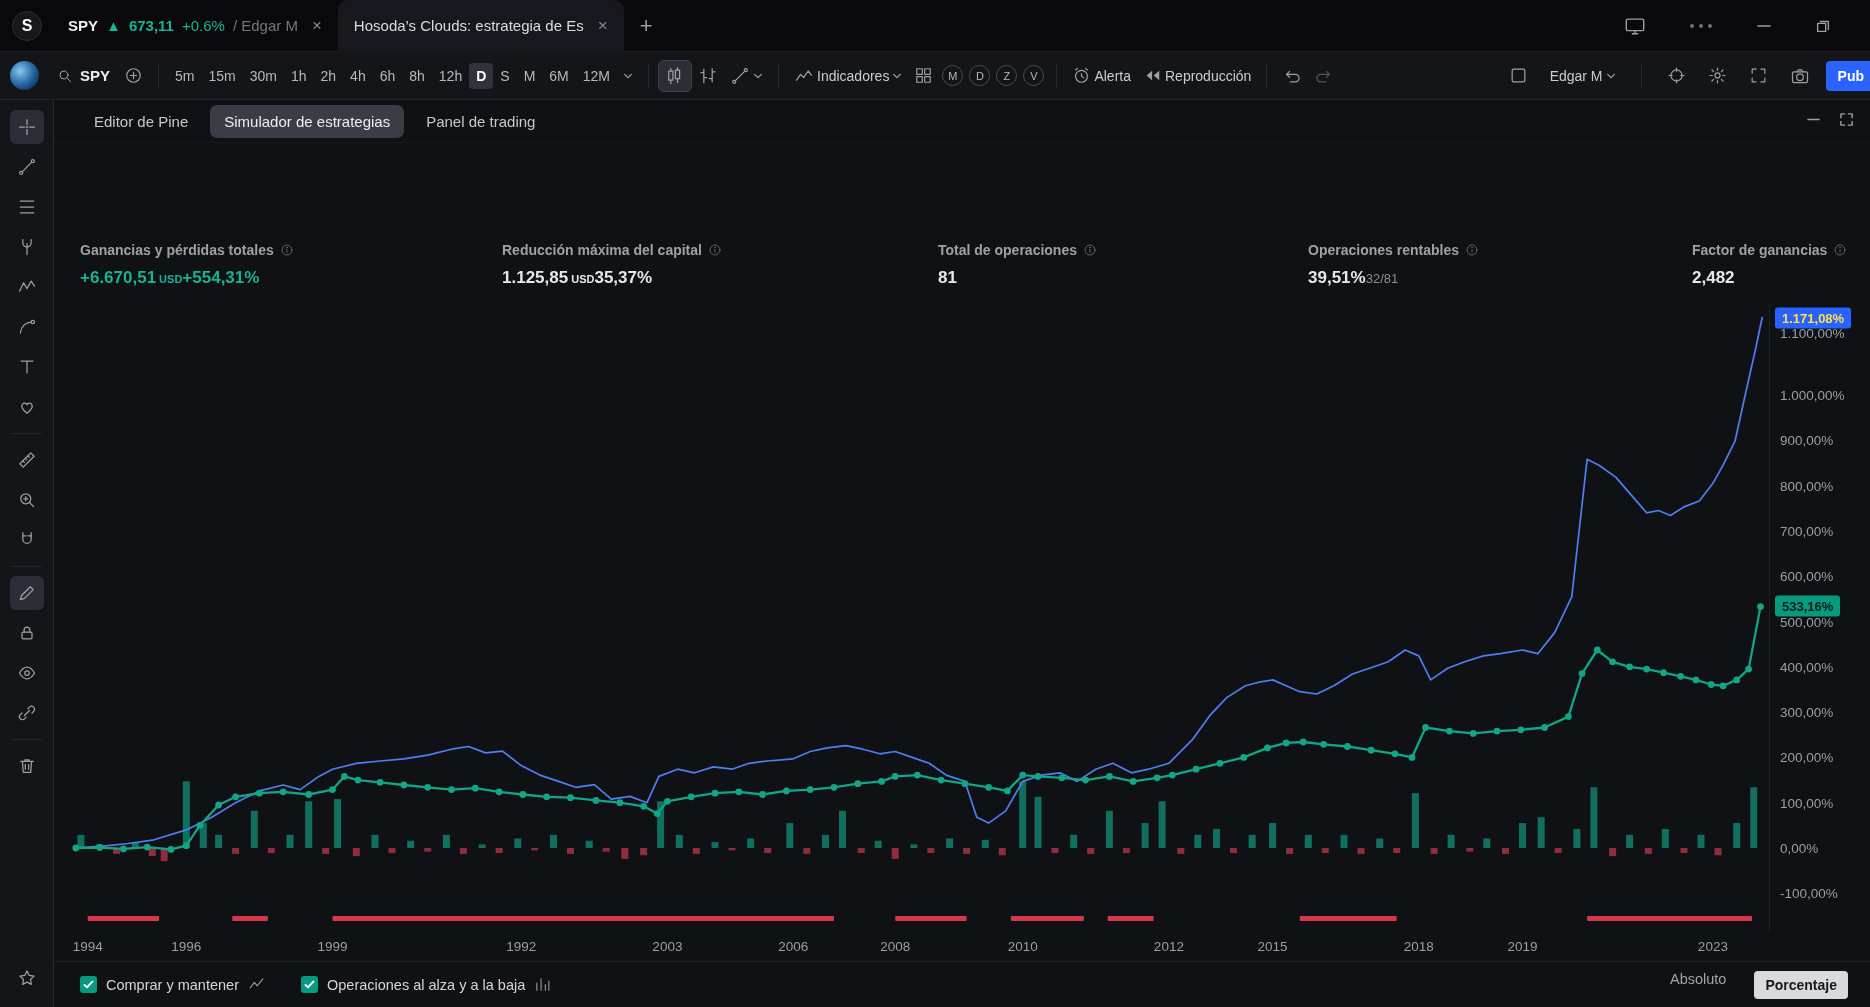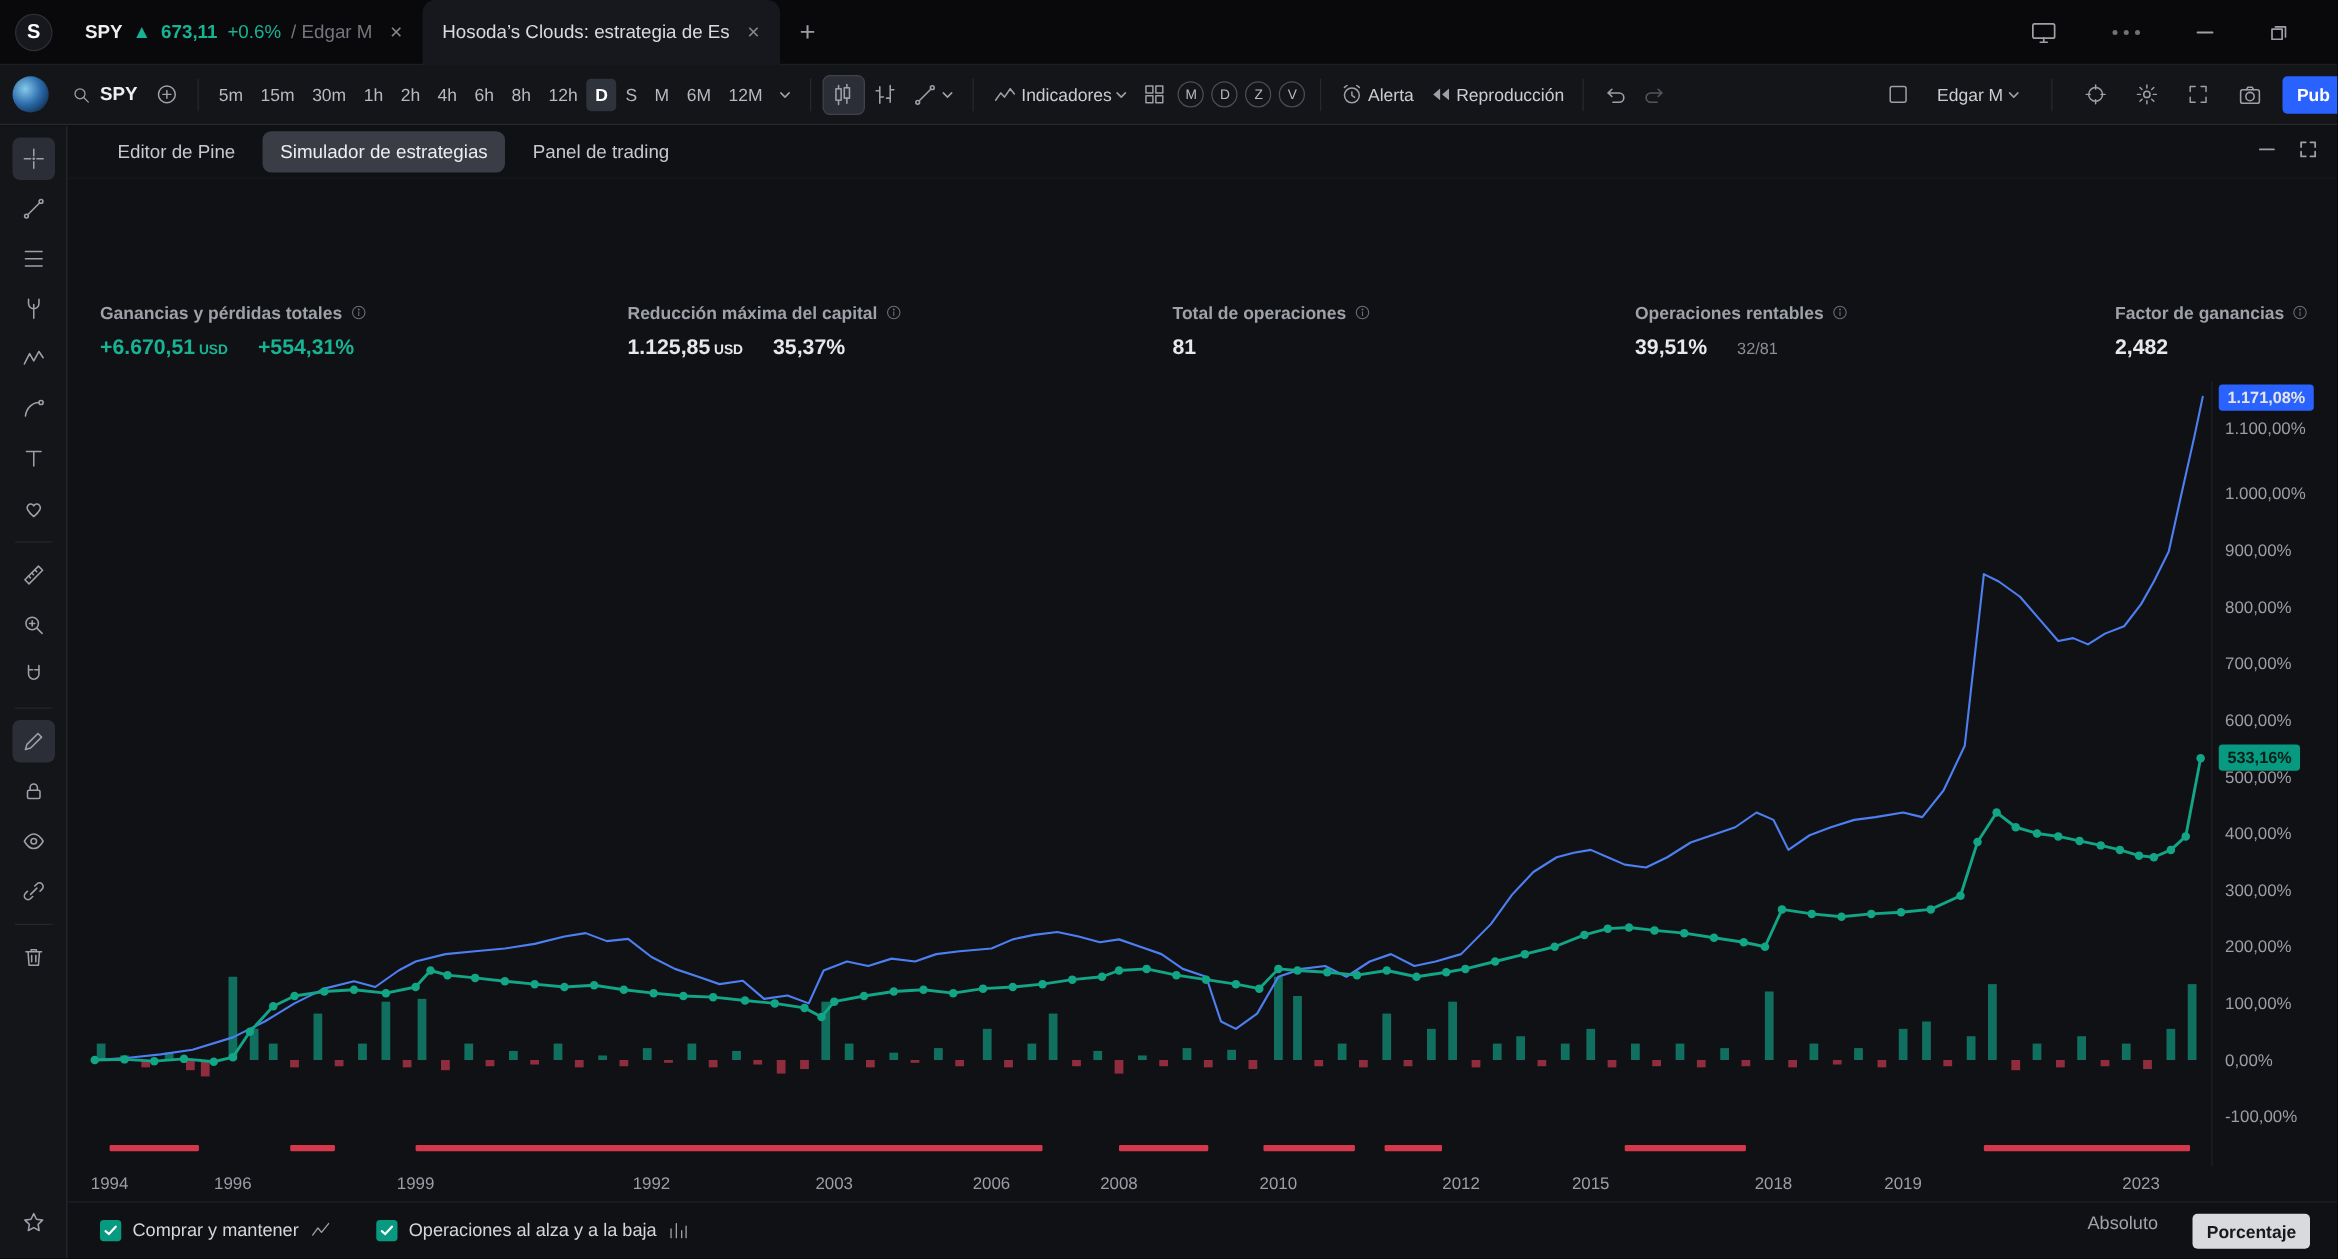--- a/index.html
+++ b/index.html
@@ -60,21 +60,21 @@
   .chips{position:absolute;top:86px;left:25px;height:30px;display:flex;gap:10px;}
   .chip{background:#33363e;color:#d4d6db;font-size:14px;padding:6px 14px;border-radius:15px;white-space:nowrap;}
   .chip.active{background:#e8e9eb;color:#17181c;font-weight:600;}
 
   .stats{position:absolute;top:127px;left:0;right:0;height:76px;}
   .stat{position:absolute;top:14px;}
   .stat-label{font-size:14px;font-weight:600;color:#9ea1a9;display:flex;align-items:center;gap:6px;white-space:nowrap;}
   .stat-value{margin-top:10px;font-size:17px;font-weight:600;color:#e6e8ea;white-space:nowrap;}
   .stat-value.pos{color:#18b394;}
   .unit{font-size:11px;margin-left:3px;}
-  .extra{margin-left:24px;}
+  .extra{margin-left:0;}
   .extra-dim{font-size:13px;color:#8b8e95;font-weight:400;}
 
   .plot{position:absolute;top:204px;left:14px;width:1700px;height:628px;}
   .plot svg{width:100%;height:100%;display:block;}
   .y-axis{position:absolute;top:204px;left:1714px;width:100px;height:628px;border-left:1px solid #1f2126;}
   .ytick{position:absolute;left:10px;transform:translateY(-50%);font-size:13.5px;color:#9b9ea6;white-space:nowrap;}
   .pricechip{position:absolute;left:5px;padding:3px 7px;border-radius:3px;font-size:13px;font-weight:600;transform:translateY(-50%);white-space:nowrap;}
   .x-axis{position:absolute;top:832px;left:14px;width:1700px;height:28px;}
   .xtick{position:absolute;top:6px;transform:translateX(-50%);font-size:13.5px;color:#9b9ea6;}
 
@@ -650,34 +650,34 @@
           <circle cx="1611.6" cy="371.3" r="3.4" fill="#12a586"></circle>
           <circle cx="1626.9" cy="374.9" r="3.4" fill="#12a586"></circle>
           <circle cx="1642.2" cy="379.5" r="3.4" fill="#12a586"></circle>
           <circle cx="1654.1" cy="380.8" r="3.4" fill="#12a586"></circle>
           <circle cx="1667.7" cy="374.9" r="3.4" fill="#12a586"></circle>
           <circle cx="1679.6" cy="364.1" r="3.4" fill="#12a586"></circle>
           <circle cx="1691.5" cy="301.6" r="3.4" fill="#12a586"></circle>
         </svg>
     </div>
     <div class="y-axis" id="y-axis">
-        <div class="ytick" style="top: 38px;">1.100,00%</div>
+        <div class="ytick" style="top: 28px;">1.100,00%</div>
         <div class="ytick" style="top: 90px;">1.000,00%</div>
         <div class="ytick" style="top: 135.3px;">900,00%</div>
         <div class="ytick" style="top: 180.6px;">800,00%</div>
         <div class="ytick" style="top: 225.9px;">700,00%</div>
         <div class="ytick" style="top: 271.2px;">600,00%</div>
         <div class="ytick" style="top: 316.5px;">500,00%</div>
         <div class="ytick" style="top: 361.8px;">400,00%</div>
         <div class="ytick" style="top: 407.1px;">300,00%</div>
         <div class="ytick" style="top: 452.4px;">200,00%</div>
         <div class="ytick" style="top: 497.7px;">100,00%</div>
         <div class="ytick" style="top: 543px;">0,00%</div>
         <div class="ytick" style="top: 588.3px;">-100,00%</div>
-        <div class="pricechip" style="top: 12.5008px; background: rgb(41, 98, 255); color: #e5e5e5;">1.171,08%</div>
+        <div class="pricechip" style="top: 12.5008px; background: rgb(41, 98, 255); color: #fde047;">1.171,08%</div>
         <div class="pricechip" style="top: 301.479px; background: rgb(8, 153, 129); color: rgb(6, 32, 25);">533,16%</div>
       </div>
     <div class="x-axis" id="x-axis">
         <div class="xtick" style="left: 18.7px;">1994</div>
         <div class="xtick" style="left: 117.3px;">1996</div>
         <div class="xtick" style="left: 263.5px;">1999</div>
         <div class="xtick" style="left: 452.2px;">1992</div>
         <div class="xtick" style="left: 598.4px;">2003</div>
         <div class="xtick" style="left: 724.2px;">2006</div>
         <div class="xtick" style="left: 826.2px;">2008</div>

